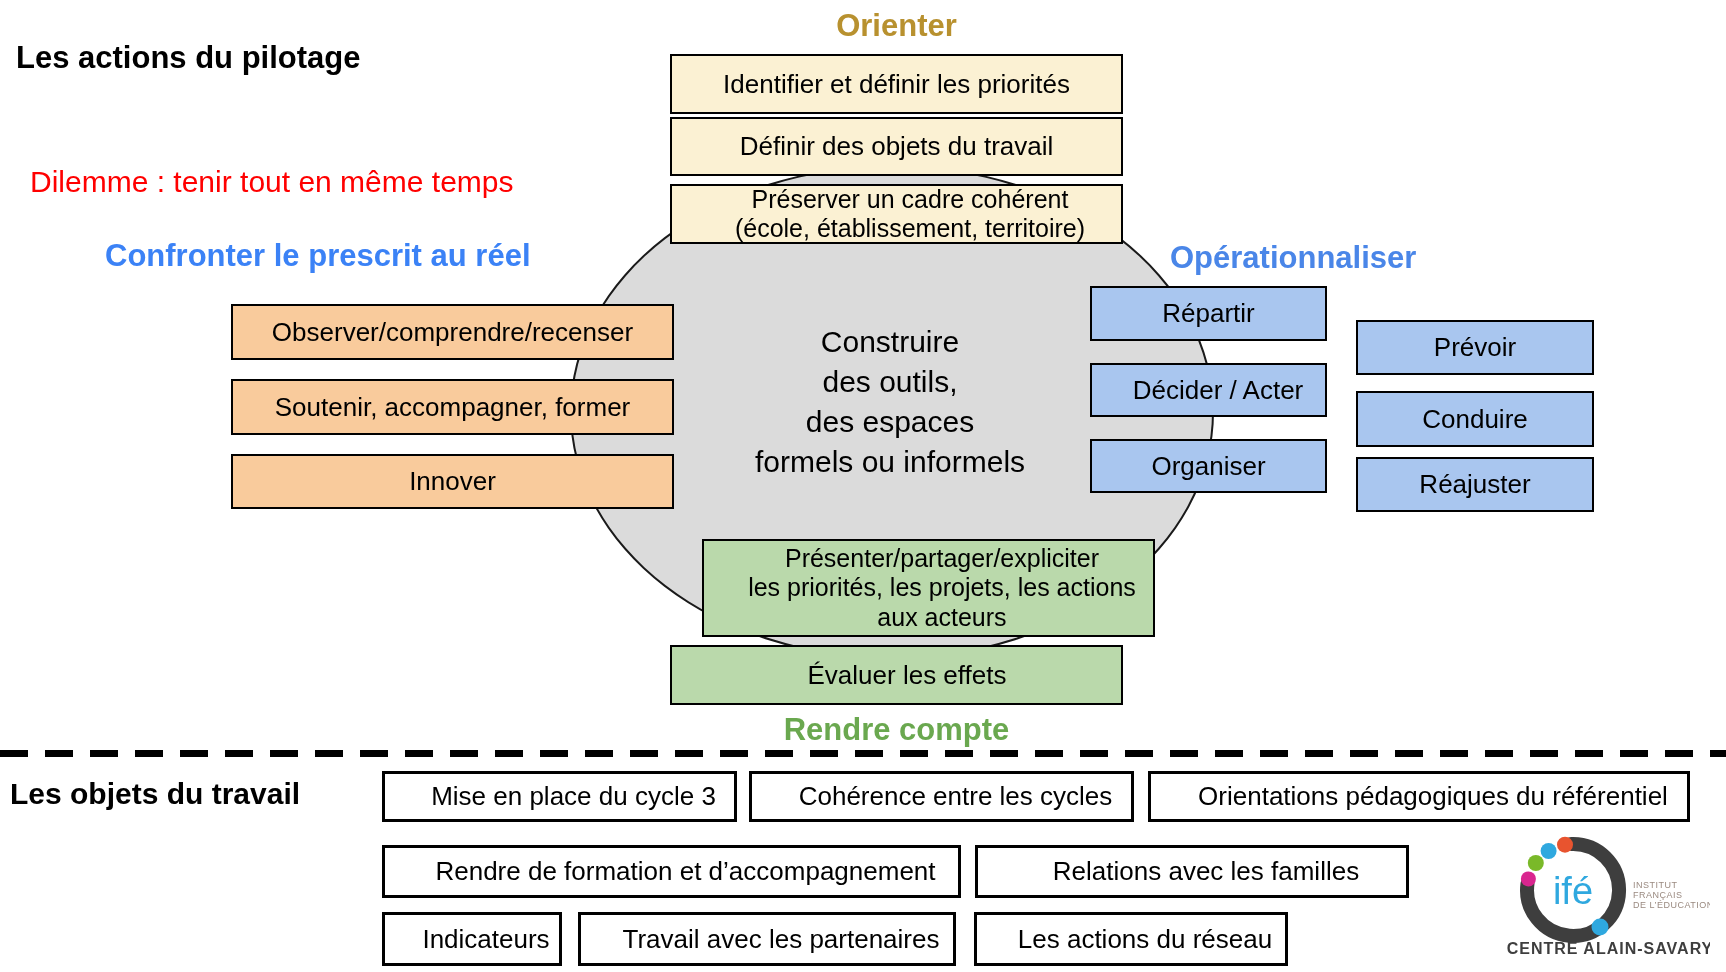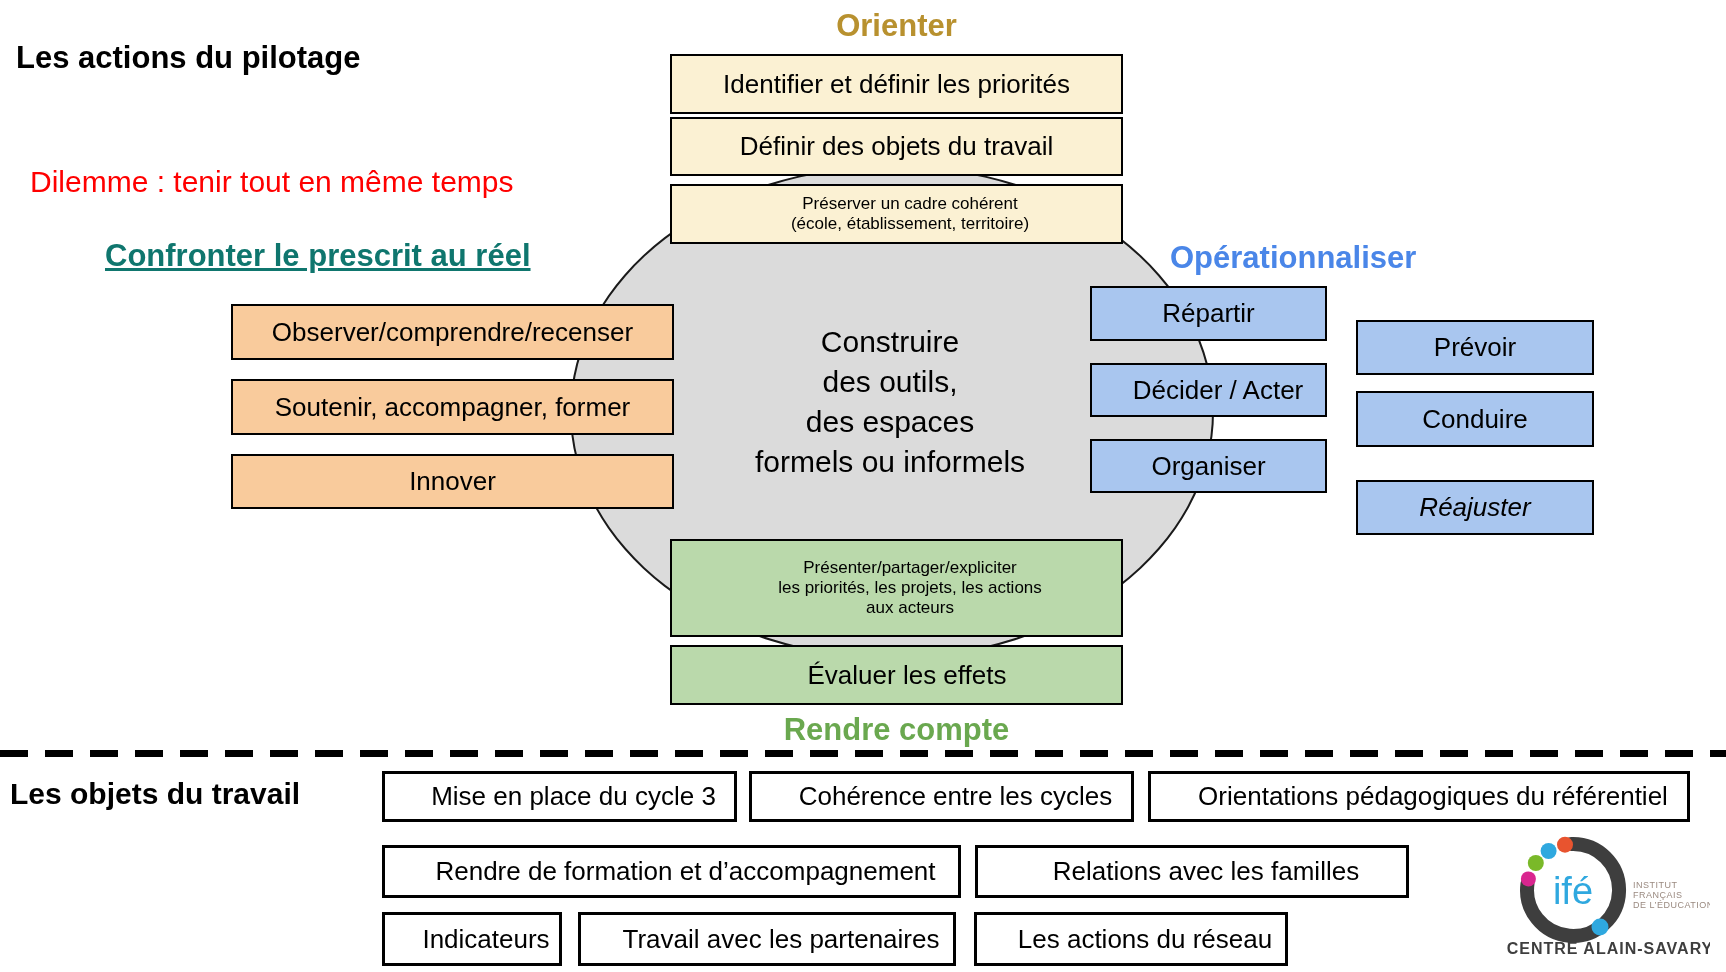--- a/index.html
+++ b/index.html
@@ -12,37 +12,37 @@
     position:absolute;box-sizing:border-box;display:flex;align-items:center;justify-content:center;
     text-align:center;border:2px solid #000;font-size:26px;line-height:1.18;white-space:pre-line;z-index:2;
   }
   .cream{background:#FBF1D3;}
   .orangebx{background:#F9CB9C;}
   .bluebx{background:#A9C6EF;}
   .greenbx{background:#BAD9AB;}
   .whitebx{background:#fff;border-width:3px;font-size:26px;padding-left:28px;}
   .h{position:absolute;font-weight:bold;font-size:31px;z-index:3;white-space:nowrap;}
   .c-gold{color:#B8912F;}
-  .c-orange{color:#0f766e;text-decoration:underline;}
+  .c-orange{color:#3b82f6;}
   .c-blue{color:#4A86E8;}
   .c-green{color:#6AA84F;}
   .c-red{color:#FF0000;}
   #ellipse{
     position:absolute;left:570px;top:165px;width:640px;height:490px;
     background:#DBDBDB;border:2px solid #1a1a1a;border-radius:50%;z-index:1;
   }
   #center-text{
     position:absolute;left:690px;top:322px;width:400px;text-align:center;
     font-size:30px;line-height:40px;white-space:pre-line;z-index:2;
   }
   #dash-divider{
     position:absolute;left:0;top:750px;width:1726px;height:7px;z-index:2;
     background:repeating-linear-gradient(to right,#000 0 28px,transparent 28px 45px);
   }
-  .small-multiline{font-size:17px;padding-left:27px;}
+  .small-multiline{font-size:25px;padding-left:27px;}
 </style>
 </head>
 <body>
 
 <div id="stage">
 
   <div class="h" style="left:16px;top:40px;color:#000;">Les actions du pilotage</div>
   <div class="abs c-red" style="left:30px;top:165px;font-size:30px;z-index:3;white-space:nowrap;">Dilemme : tenir tout en même temps</div>
 
   <div id="ellipse"></div>
@@ -61,23 +61,23 @@
   <div class="box orangebx" style="left:231px;top:304px;width:443px;height:56px;">Observer/comprendre/recenser</div>
   <div class="box orangebx" style="left:231px;top:379px;width:443px;height:56px;">Soutenir, accompagner, former</div>
   <div class="box orangebx" style="left:231px;top:454px;width:443px;height:55px;">Innover</div>
 
   <div class="h c-blue" style="left:1170px;top:240px;">Opérationnaliser</div>
   <div class="box bluebx" style="left:1090px;top:286px;width:237px;height:55px;text-align:center;">Répartir</div>
   <div class="box bluebx" style="left:1090px;top:363px;width:237px;height:54px;padding-left:19px;">Décider / Acter</div>
   <div class="box bluebx" style="left:1090px;top:439px;width:237px;height:54px;">Organiser</div>
   <div class="box bluebx" style="left:1356px;top:320px;width:238px;height:55px;">Prévoir</div>
   <div class="box bluebx" style="left:1356px;top:391px;width:238px;height:56px;">Conduire</div>
-  <div class="box bluebx" style="left:1356px;top:480px;width:238px;height:55px;font-style:italic;">Réajuster</div>
+  <div class="box bluebx" style="left:1356px;top:457px;width:238px;height:55px;">Réajuster</div>
 
-  <div class="box greenbx small-multiline" style="left:670px;top:539px;width:453px;height:98px;">Présenter/partager/expliciter
+  <div class="box greenbx small-multiline" style="left:702px;top:539px;width:453px;height:98px;">Présenter/partager/expliciter
 les priorités, les projets, les actions
 aux acteurs</div>
   <div class="box greenbx" style="left:670px;top:645px;width:453px;height:60px;padding-left:21px;">Évaluer les effets</div>
   <div class="h c-green" style="left:670px;top:712px;width:453px;text-align:center;">Rendre compte</div>
 
   <div id="dash-divider"></div>
 
   <div class="h" style="left:10px;top:777px;font-size:30px;color:#000;">Les objets du travail</div>
 
   <div class="box whitebx" style="left:382px;top:771px;width:355px;height:51px;">Mise en place du cycle 3</div>

